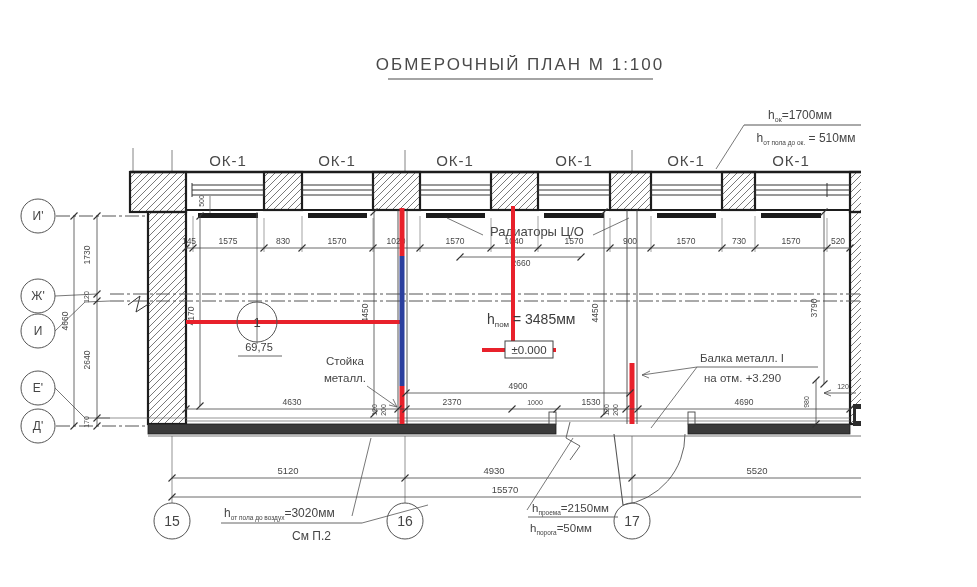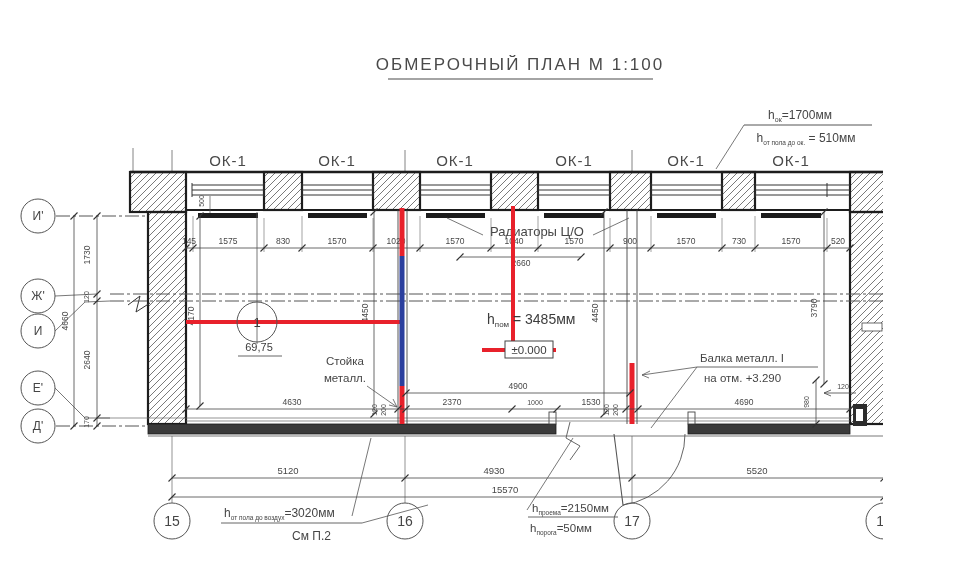--- a/index.html
+++ b/index.html
@@ -1,17 +1,17 @@
 <!DOCTYPE html>
 <html><head>
 <meta charset="utf-8">
 <style>
   html,body{margin:0;padding:0;background:#fff;}
   .wrap{position:relative;width:861px;height:587px;background:#ffffff;overflow:hidden;
-        font-family:"Liberation Sans",sans-serif;padding-left:22px;}
+        font-family:"Liberation Sans",sans-serif;}
   svg{position:absolute;left:0;top:0;}
   text{fill:#3c3c3c;}
   .title{font-size:17px;letter-spacing:2px;text-anchor:middle;fill:#4a4a4a;}
   .d{font-size:8.5px;text-anchor:middle;fill:#474747;}
   .ds{font-size:7px;text-anchor:middle;fill:#474747;}
   .ann{font-size:11.5px;fill:#454545;}
   .annm{font-size:12px;fill:#454545;}
   .axl{font-size:12px;text-anchor:middle;fill:#454545;}
   .axb{font-size:14px;text-anchor:middle;fill:#454545;}
   .okl{font-size:15px;text-anchor:middle;fill:#4a4a4a;letter-spacing:1px;}

